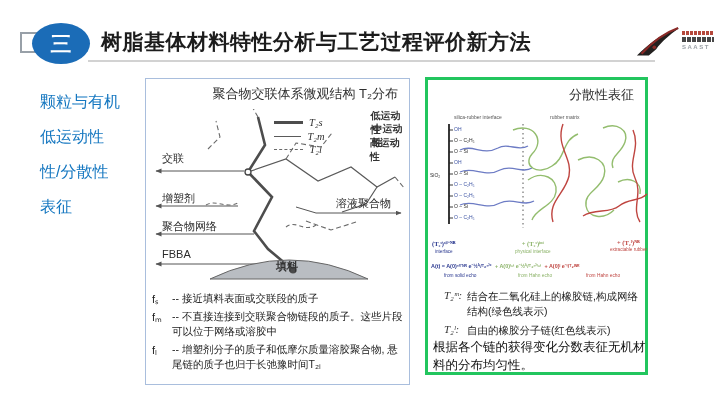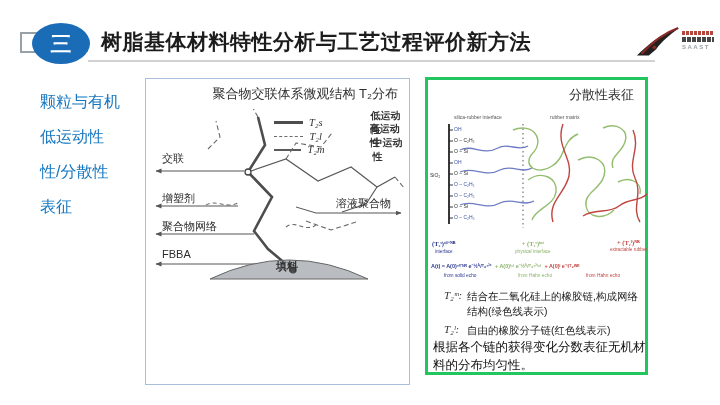--- a/index.html
+++ b/index.html
@@ -114,28 +114,28 @@
   <div class="abs panel-l">
     <div class="abs panel-title">聚合物交联体系微观结构 T₂分布</div>
 
     <div class="abs legend">
       <div class="legend-row">
         <span class="ls ls-thick"></span>
         <span class="legend-math">T₂s</span>
         <span class="legend-desc">低运动性</span>
       </div>
       <div class="legend-row">
+        <span class="ls ls-thin"></span>
+        <span class="legend-math">T₂m</span>
+        <span class="legend-desc">中运动性</span>
+      </div>
+      <div class="legend-row">
         <span class="ls ls-dash"></span>
         <span class="legend-math">T₂l</span>
         <span class="legend-desc">高运动性</span>
-      </div>
-      <div class="legend-row">
-        <span class="ls ls-thin"></span>
-        <span class="legend-math">T₂m</span>
-        <span class="legend-desc">中运动性</span>
       </div>
     </div>
 
     <div class="abs ldiagram">
       <svg width="263" height="182" viewBox="0 0 263 182">
         <defs>
           <marker id="ah" markerWidth="7" markerHeight="6" refX="5.5" refY="2.5" orient="auto">
             <path d="M0,0 L6,2.5 L0,5 Z" fill="#555"></path>
           </marker>
         </defs>
@@ -165,20 +165,34 @@
         <circle cx="102" cy="63" r="3" fill="#ffffff" stroke="#444" stroke-width="1.3"></circle>
       </svg>
       <div class="dlabel" style="left:16px;top:42px">交联</div>
       <div class="dlabel" style="left:16px;top:82px">增塑剂</div>
       <div class="dlabel" style="left:16px;top:110px">聚合物网络</div>
       <div class="dlabel" style="left:16px;top:139px">FBBA</div>
       <div class="dlabel" style="left:190px;top:87px">溶液聚合物</div>
       <div class="dlabel lbl-filler" style="left:130px;top:150px">填料</div>
     </div>
 
+    <div class="abs lnotes">
+      <div class="note-row">
+        <span class="note-sym">fₛ</span>
+        <span class="note-text">-- 接近填料表面或交联段的质子</span>
+      </div>
+      <div class="note-row">
+        <span class="note-sym">fₘ</span>
+        <span class="note-text">-- 不直接连接到交联聚合物链段的质子。这些片段可以位于网络或溶胶中</span>
+      </div>
+      <div class="note-row">
+        <span class="note-sym">fₗ</span>
+        <span class="note-text">-- 增塑剂分子的质子和低摩尔质量溶胶聚合物, 悬尾链的质子也归于长弛豫时间T₂ₗ</span>
+      </div>
+    </div>
   </div>
 
   <div class="abs panel-r">
     <div class="abs panel-title">分散性表征</div>
 
     <div class="rdlabel" style="left:26px;top:34px">silica-rubber interface</div>
     <div class="rdlabel" style="left:122px;top:34px">rubber matrix</div>
     <div class="abs sio2">SiO₂</div>
 
     <svg class="abs" style="left:0;top:40px" width="223" height="138" viewBox="0 0 223 138">

